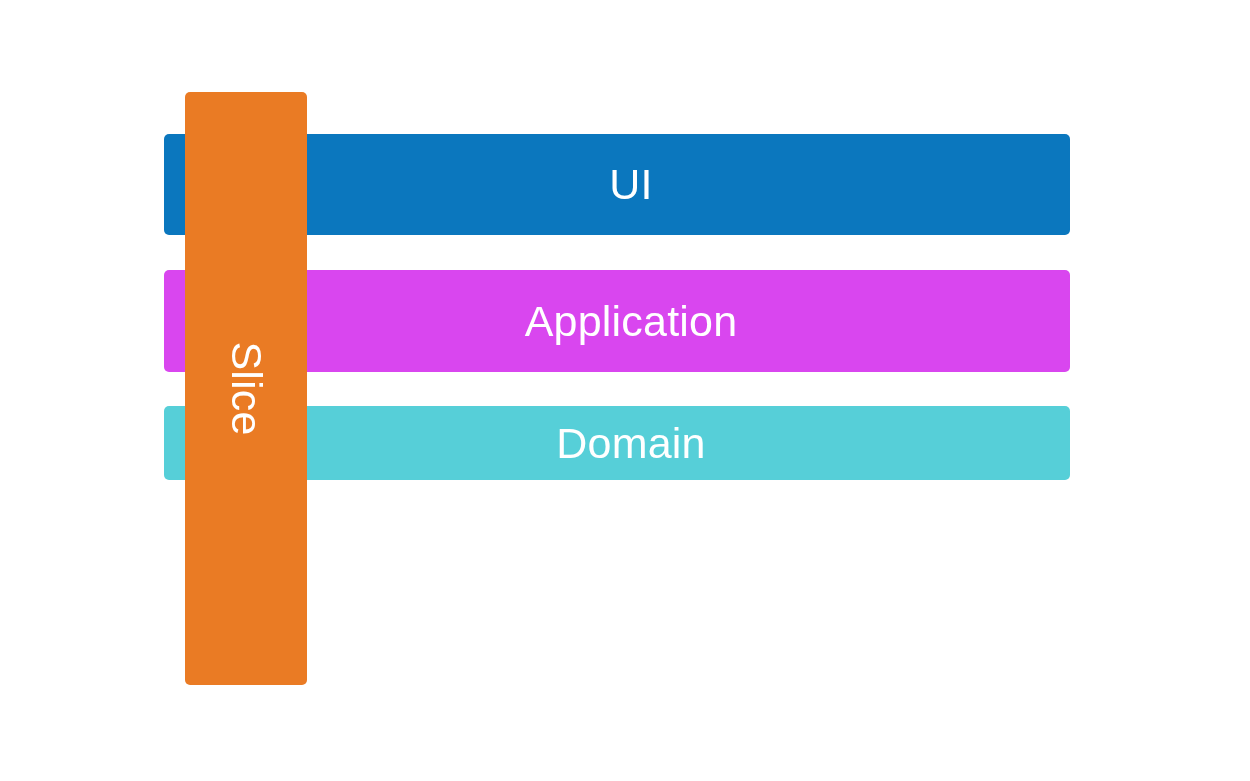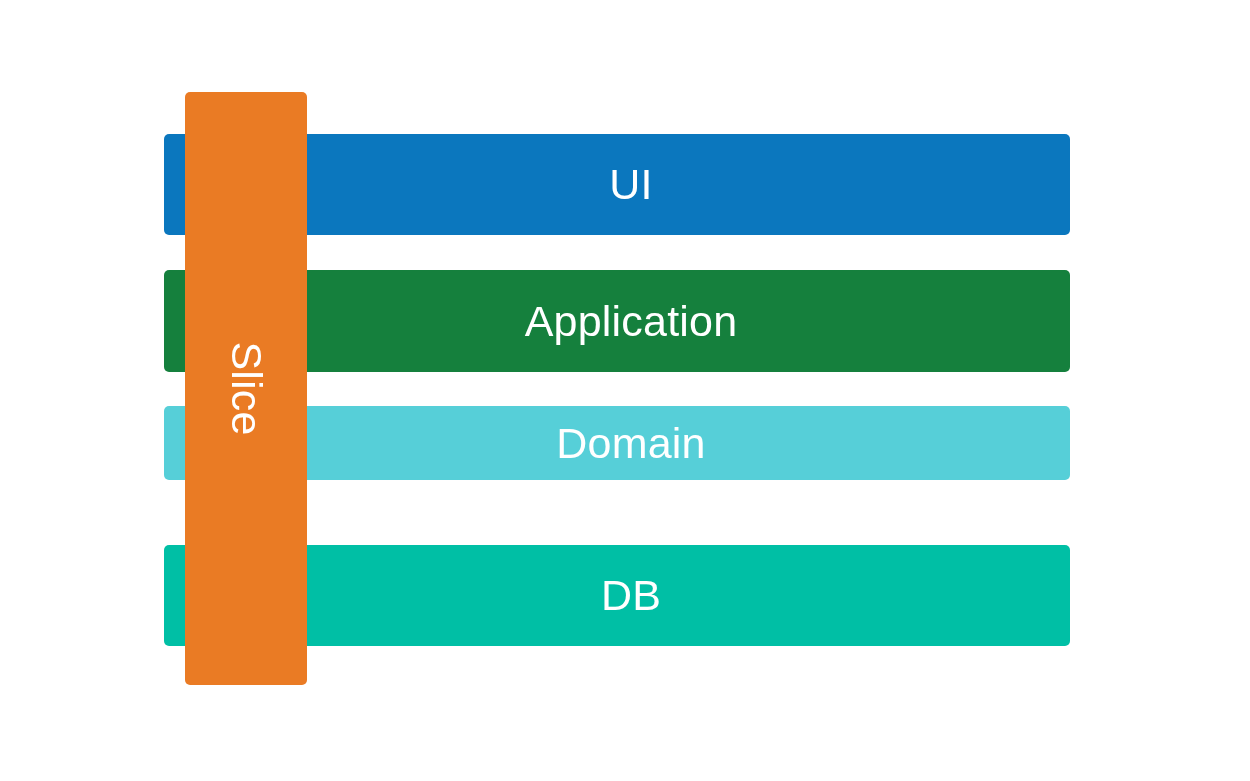--- a/index.html
+++ b/index.html
@@ -80,29 +80,26 @@
 </style>
 </head>
 <body>
 
 <div id="canvas">
 
   <div class="layer-bar layer-ui" style="background:#0B77BE;">
     <span class="layer-label">UI</span>
   </div>
 
-  <div class="layer-bar layer-application" style="background:#15803d;">
+  <div class="layer-bar layer-application" style="background:#d946ef;">
     <span class="layer-label">Application</span>
   </div>
 
   <div class="layer-bar layer-domain" style="background:#56CFD8;">
     <span class="layer-label">Domain</span>
   </div>
 
-  <div class="layer-bar layer-db" style="background:#00BFA5;">
-    <span class="layer-label">DB</span>
-  </div>
 
   <div class="slice-bar" style="background:#EA7B24;">
     <span class="slice-label">Slice</span>
   </div>
 
 </div>
 
 </body></html>

